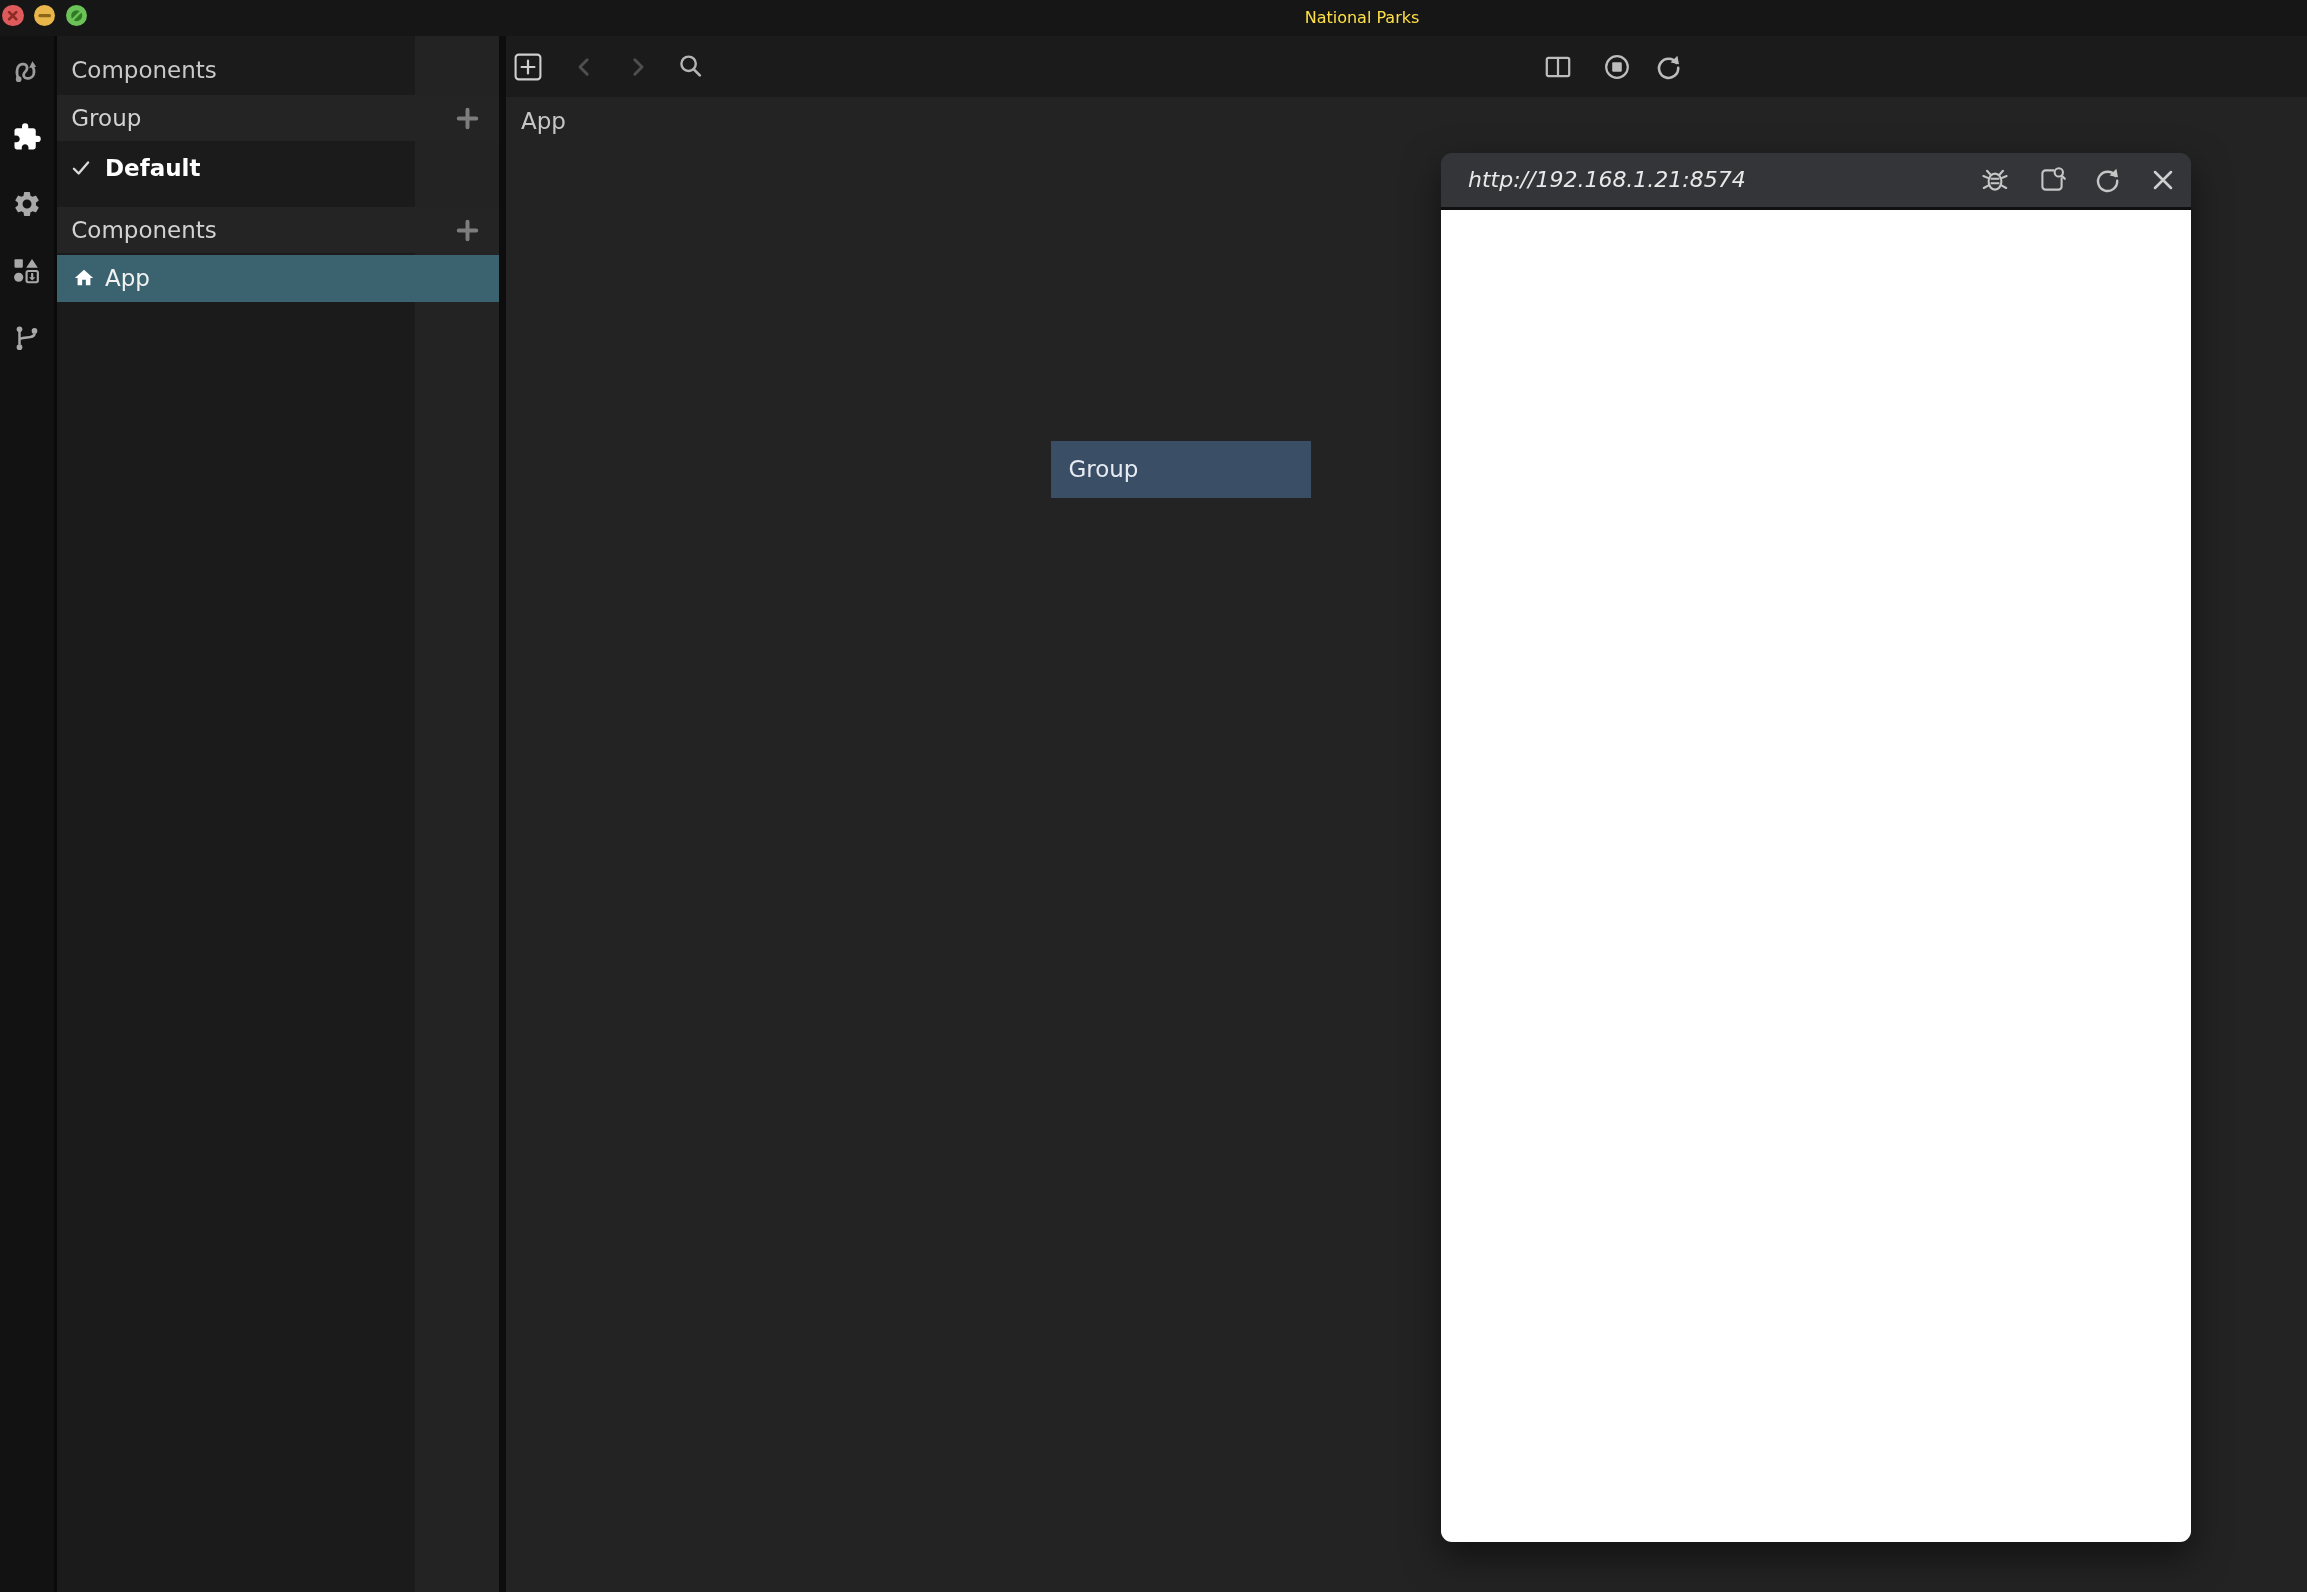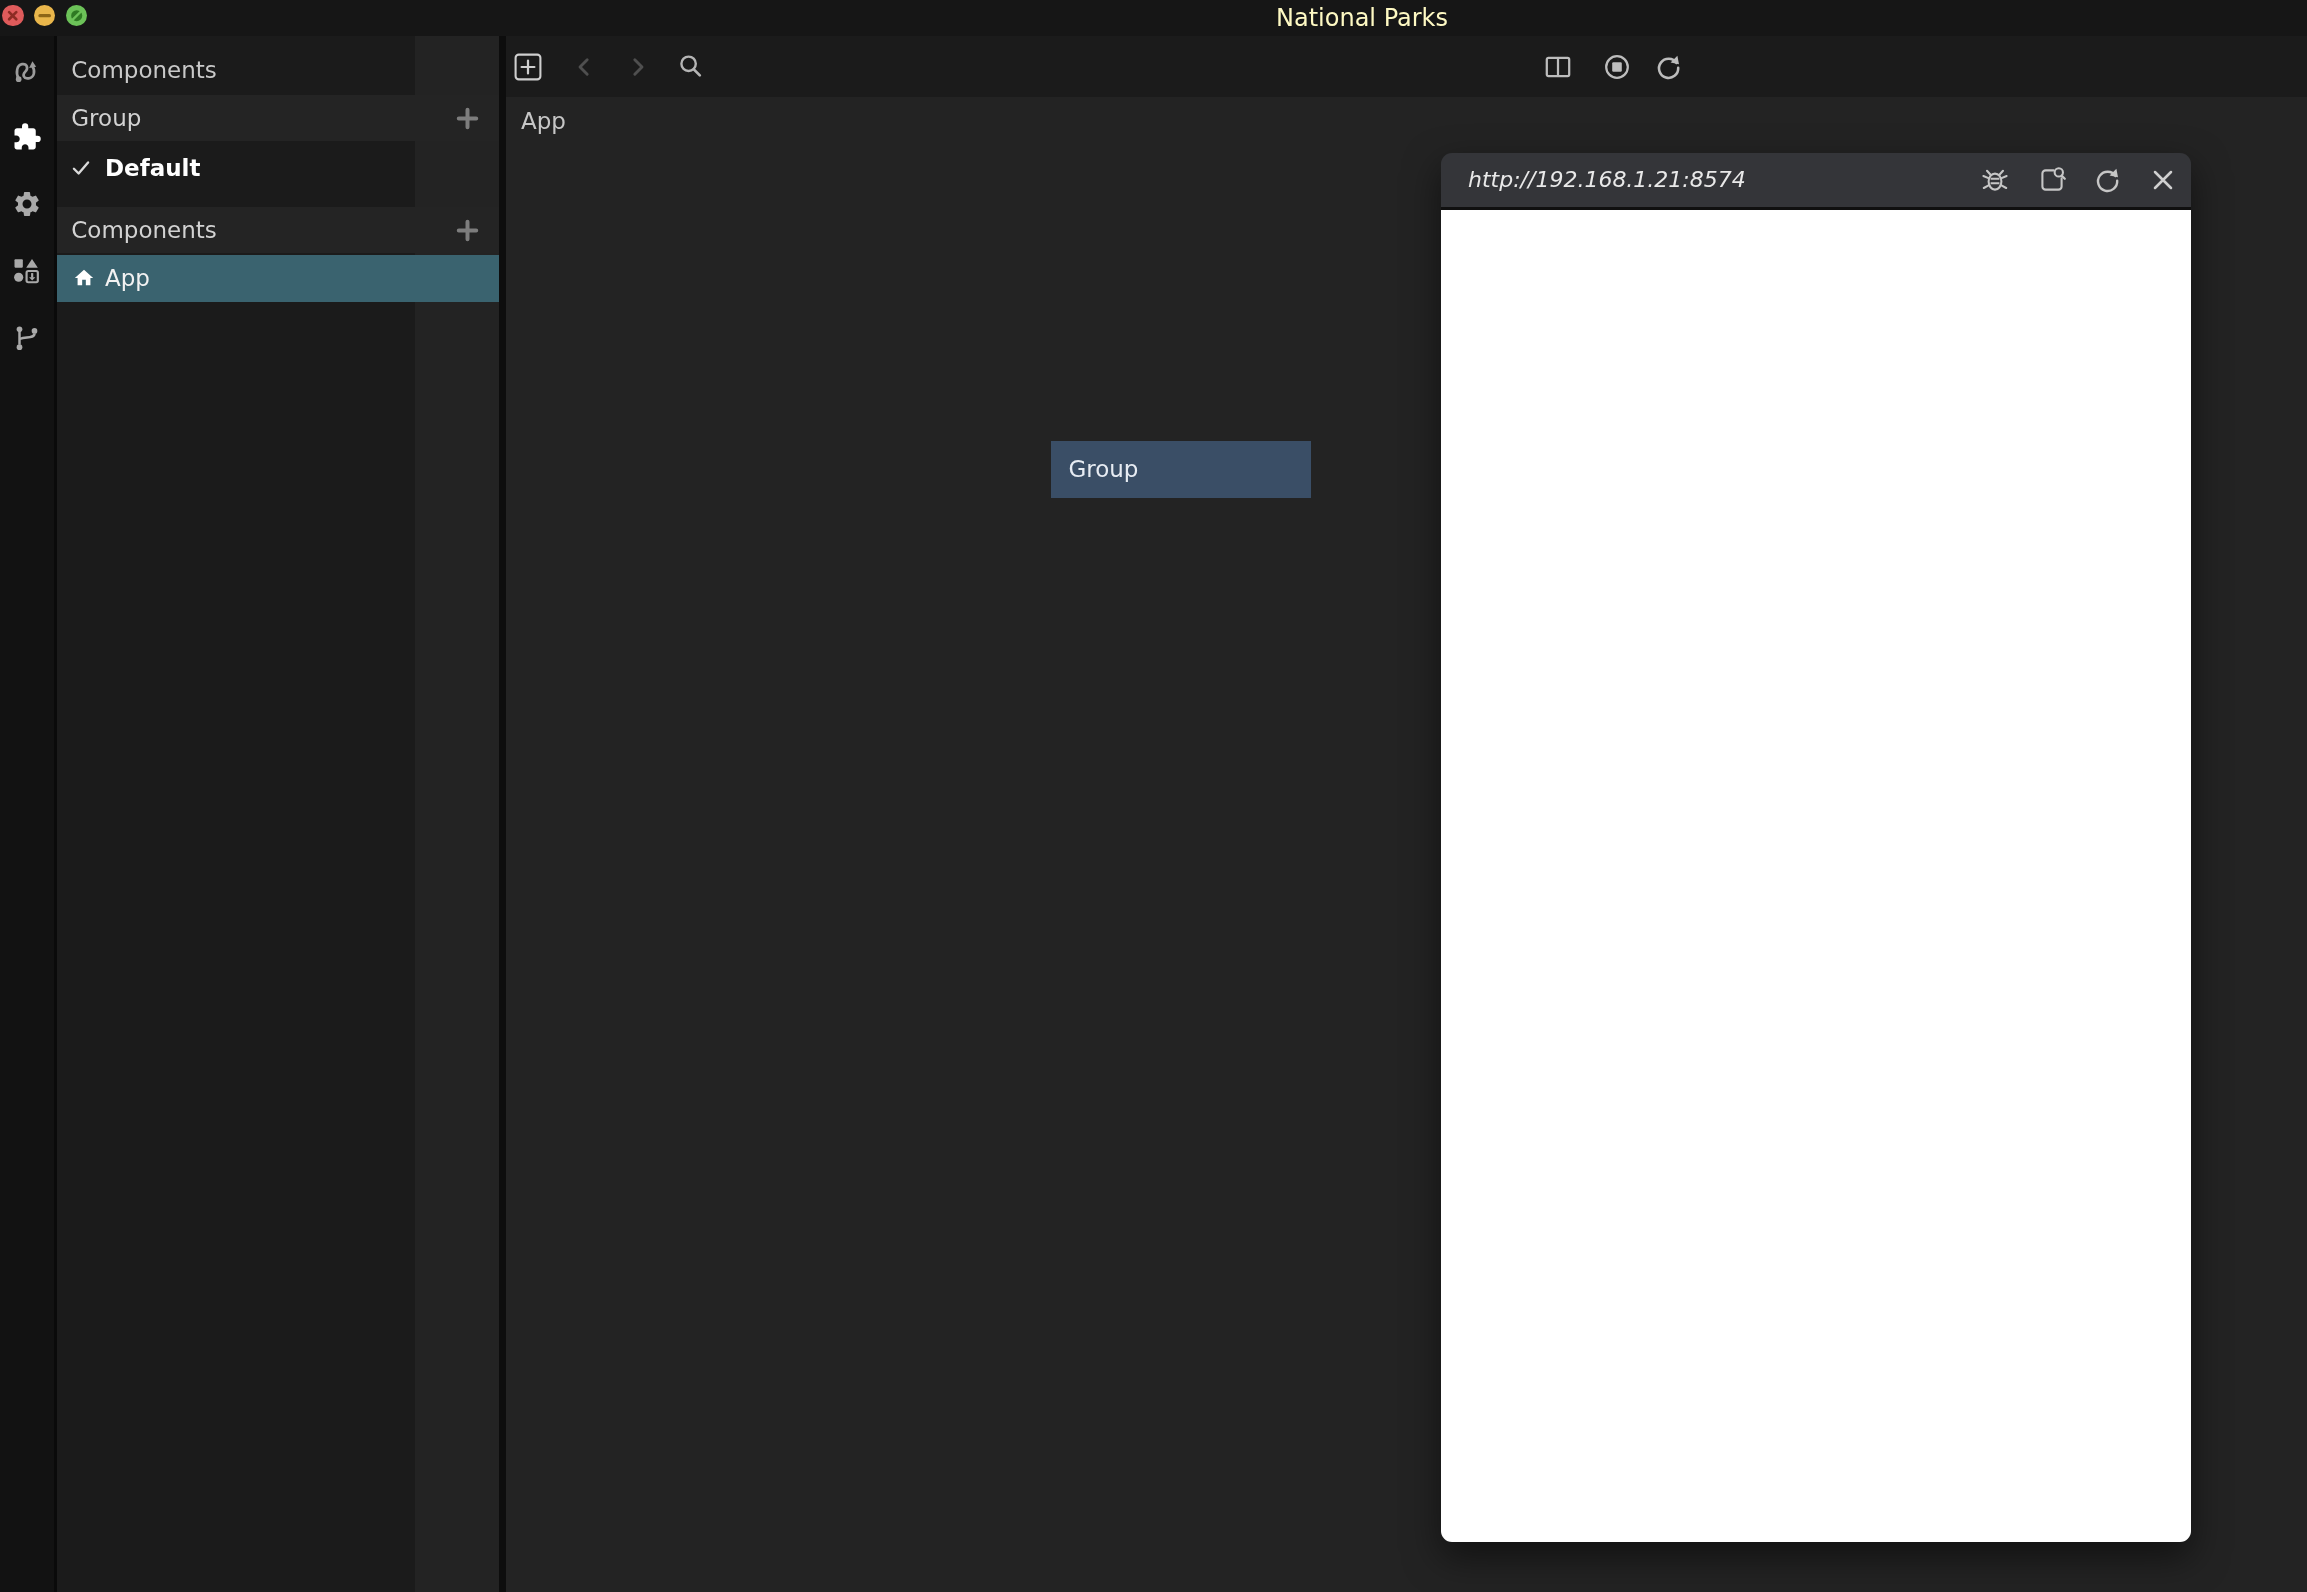--- a/index.html
+++ b/index.html
@@ -8,21 +8,21 @@
     background:#232323;
     font-family:"DejaVu Sans","Liberation Sans",sans-serif;
     -webkit-font-smoothing:antialiased;
   }
   
   .titlebar{position:absolute;left:0;top:0;width:2307px;height:36px;background:#161616;}
   .win-controls{position:absolute;left:2.4px;top:4.8px;display:flex;gap:10.3px;}
   .win-btn{width:21.4px;height:21.4px;border-radius:50%;position:relative;}
   .win-btn svg{position:absolute;left:0;top:0;}
   .window-title{position:absolute;left:1362px;top:0;transform:translateX(-50%);
-    line-height:36px;font-size:24px;color:#fef9c3;white-space:nowrap;}
+    line-height:36px;font-size:16px;color:#fde047;white-space:nowrap;}
   
   .activity-bar{position:absolute;left:0;top:36px;width:54px;height:1557px;
     background:#121212;border-right:3.2px solid #0a0a0a;box-sizing:content-box;}
   .activity-item{width:54px;height:67px;display:flex;align-items:center;justify-content:center;cursor:pointer;}
   
   .sidebar{position:absolute;left:57px;top:36px;width:358px;height:1557px;background:#1b1b1b;}
   .sidebar-right-border{position:absolute;left:499px;top:36px;width:7.1px;height:1557px;background:#0d0d0d;}
   .sidebar-title{position:absolute;left:14.3px;top:20.6px;font-size:23px;color:#c9c9c9;}
   .section-row{position:absolute;left:0;width:442px;height:46px;background:#242424;}
   .section-row .section-label{position:absolute;left:14.3px;top:0;line-height:46px;font-size:23px;color:#d2d2d2;}

